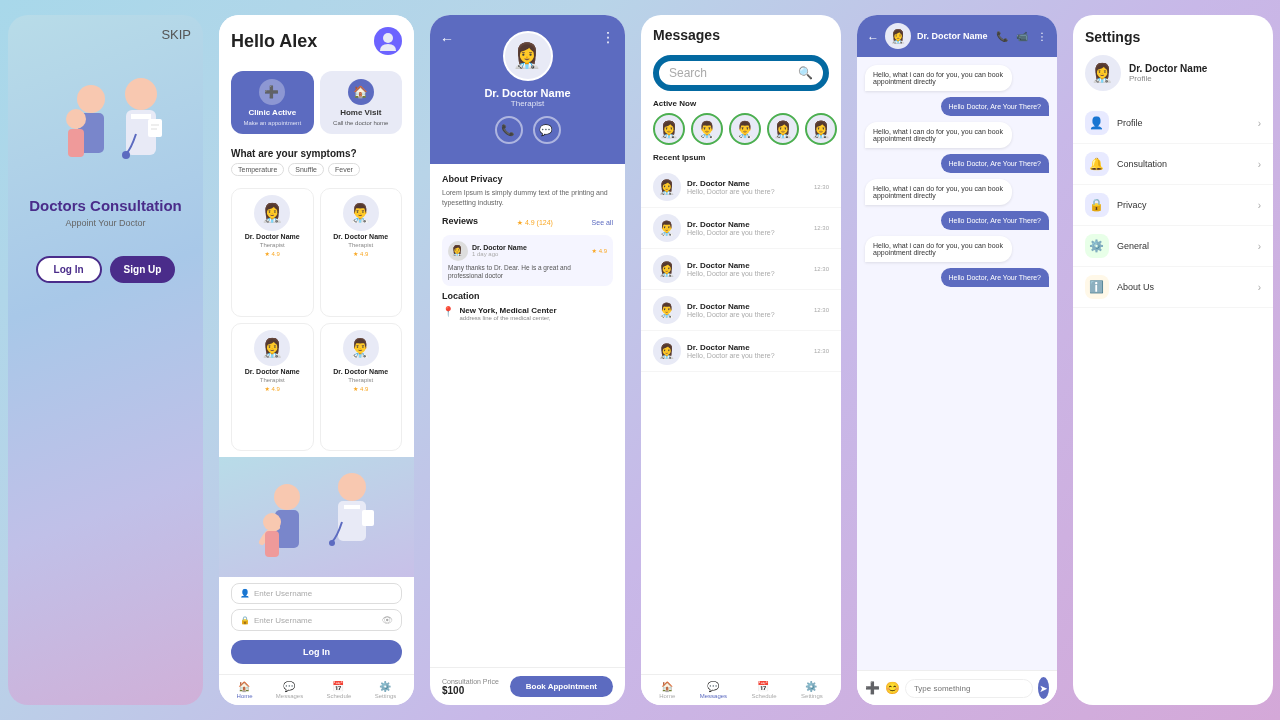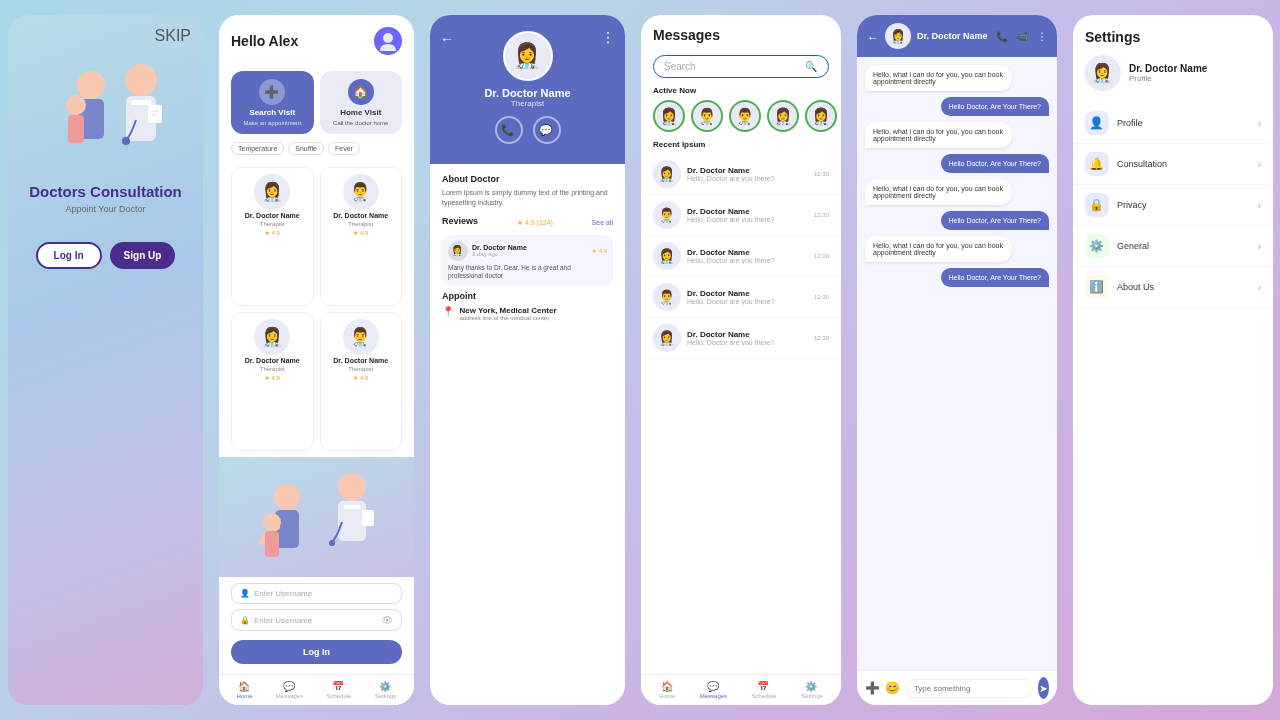--- a/index.html
+++ b/index.html
@@ -27,23 +27,23 @@
       background: linear-gradient(160deg, #b8dce8 0%, #a8c8e8 40%, #c0c0e8 70%, #d0b0d8 100%);
       display: flex;
       flex-direction: column;
       align-items: center;
       padding: 12px;
     }
 
     .p1-skip {
       align-self: flex-end;
       color: #555;
-      font-size: 16px;
-      cursor: pointer;
-      margin-bottom: 0;
+      font-size: 13px;
+      cursor: pointer;
+      margin-bottom: 17px;
     }
 
     .p1-illustration {
       width: 140px;
       height: 120px;
       margin: 5px 0;
       position: relative;
     }
 
     
@@ -101,21 +101,21 @@
 
     .p2-header {
       background: white;
       padding: 12px 12px 8px;
       display: flex;
       justify-content: space-between;
       align-items: center;
     }
 
     .p2-hello {
-      font-size: 14px;
+      font-size: 18px;
       font-weight: 700;
       color: #222;
     }
 
     .p2-avatar {
       width: 28px;
       height: 28px;
       border-radius: 50%;
       background: #6c63ff;
       display: flex;
@@ -538,24 +538,24 @@
 
     .p4-header {
       padding: 12px;
       font-size: 14px;
       font-weight: 700;
       color: #222;
     }
 
     .p4-search {
       margin: 0 12px 8px;
-      border: 1px solid #0369a1;
+      border: 6px solid #0369a1;
       border-radius: 20px;
       padding: 5px 10px;
-      font-size: 10px;
+      font-size: 12px;
       color: #aaa;
       display: flex;
       align-items: center;
       justify-content: space-between;
     }
 
     .p4-section-title {
       font-size: 8px;
       font-weight: 700;
       color: #222;
@@ -878,29 +878,30 @@
     <div class="p2-avatar">
       <svg width="20" height="20" viewBox="0 0 20 20">
           <circle cx="10" cy="7" r="5" fill="#e8eaf6"></circle>
           <path d="M2,20 Q2,13 10,13 Q18,13 18,20" fill="#e8eaf6"></path>
         </svg>
     </div>
   </div>
   <div class="p2-cards">
     <div class="p2-card p2-card-blue">
       <div class="p2-card-icon p2-card-icon-blue">➕</div>
-      <div class="p2-card-title">Search Visit</div>
+      <div class="p2-card-title">Clinic Active</div>
       <div class="p2-card-sub">Make an appointment</div>
     </div>
     <div class="p2-card p2-card-light">
       <div class="p2-card-icon p2-card-icon-light">🏠</div>
       <div class="p2-card-title">Home Visit</div>
       <div class="p2-card-sub">Call the doctor home</div>
     </div>
   </div>
+  <div class="p2-section-title">What are your symptoms?</div>
   <div class="p2-symptoms">
     <div class="symptom-chip">Temperature</div>
     <div class="symptom-chip">Snuffle</div>
     <div class="symptom-chip">Fever</div>
   </div>
   <div class="p2-doctors-grid">
     <div class="doctor-card-small">
       <div class="doctor-avatar-small">👩‍⚕️</div>
       <div class="doctor-name-small">Dr. Doctor Name</div>
       <div class="doctor-spec-small">Therapist</div>
@@ -978,46 +979,53 @@
     <span class="p3-more">⋮</span>
     <div class="p3-doc-avatar">👩‍⚕️</div>
     <div class="p3-doc-name">Dr. Doctor Name</div>
     <div class="p3-doc-spec">Therapist</div>
     <div class="p3-actions">
       <div class="p3-action-btn">📞</div>
       <div class="p3-action-btn">💬</div>
     </div>
   </div>
   <div class="p3-content">
-    <div class="p3-section-title">About Doctor</div>
+    <div class="p3-section-title">About Privacy</div>
     <div class="p3-about-text">Lorem Ipsum is simply dummy text of the printing and typesetting industry.</div>
     <div class="p3-reviews-header">
       <span class="p3-section-title">Reviews</span>
       <span class="p3-rating">★ <span>4.9 (124)</span></span>
       <span class="p3-see-all">See all</span>
     </div>
     <div class="p3-review-card">
       <div class="p3-review-header">
         <div class="p3-reviewer-avatar">👩‍⚕️</div>
         <div>
           <div class="p3-reviewer-name">Dr. Doctor Name</div>
           <div class="p3-review-time">1 day ago</div>
         </div>
         <span class="p3-review-stars">★ <span>4.9</span></span>
       </div>
       <div class="p3-review-text">Many thanks to Dr. Dear. He is a great and professional doctor</div>
     </div>
-    <div class="p3-section-title">Appoint</div>
+    <div class="p3-section-title">Location</div>
     <div class="p3-location">
       <span class="p3-location-icon">📍</span>
       <div>
         <div class="p3-location-name">New York, Medical Center</div>
         <div class="p3-location-addr">address line of the medical center,</div>
       </div>
     </div>
+  </div>
+  <div class="p3-footer">
+    <div>
+      <div class="p3-price-label">Consultation Price</div>
+      <div class="p3-price">$100</div>
+    </div>
+    <button class="p3-book-btn">Book Appointment</button>
   </div>
 </div>
 
 <div class="panel panel-4">
   <div class="p4-header">Messages</div>
   <div class="p4-search">
     <span>Search</span>
     <span>🔍</span>
   </div>
   <div class="p4-section-title">Active Now</div>

